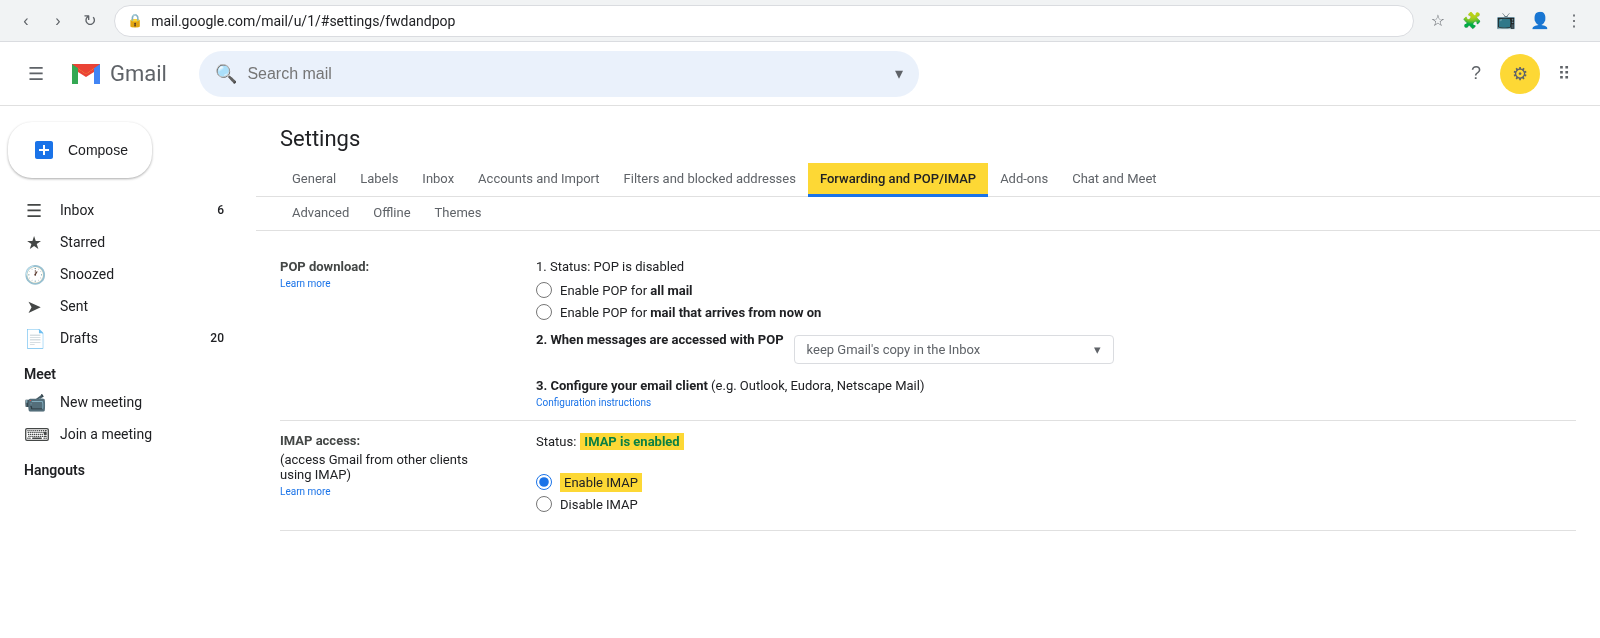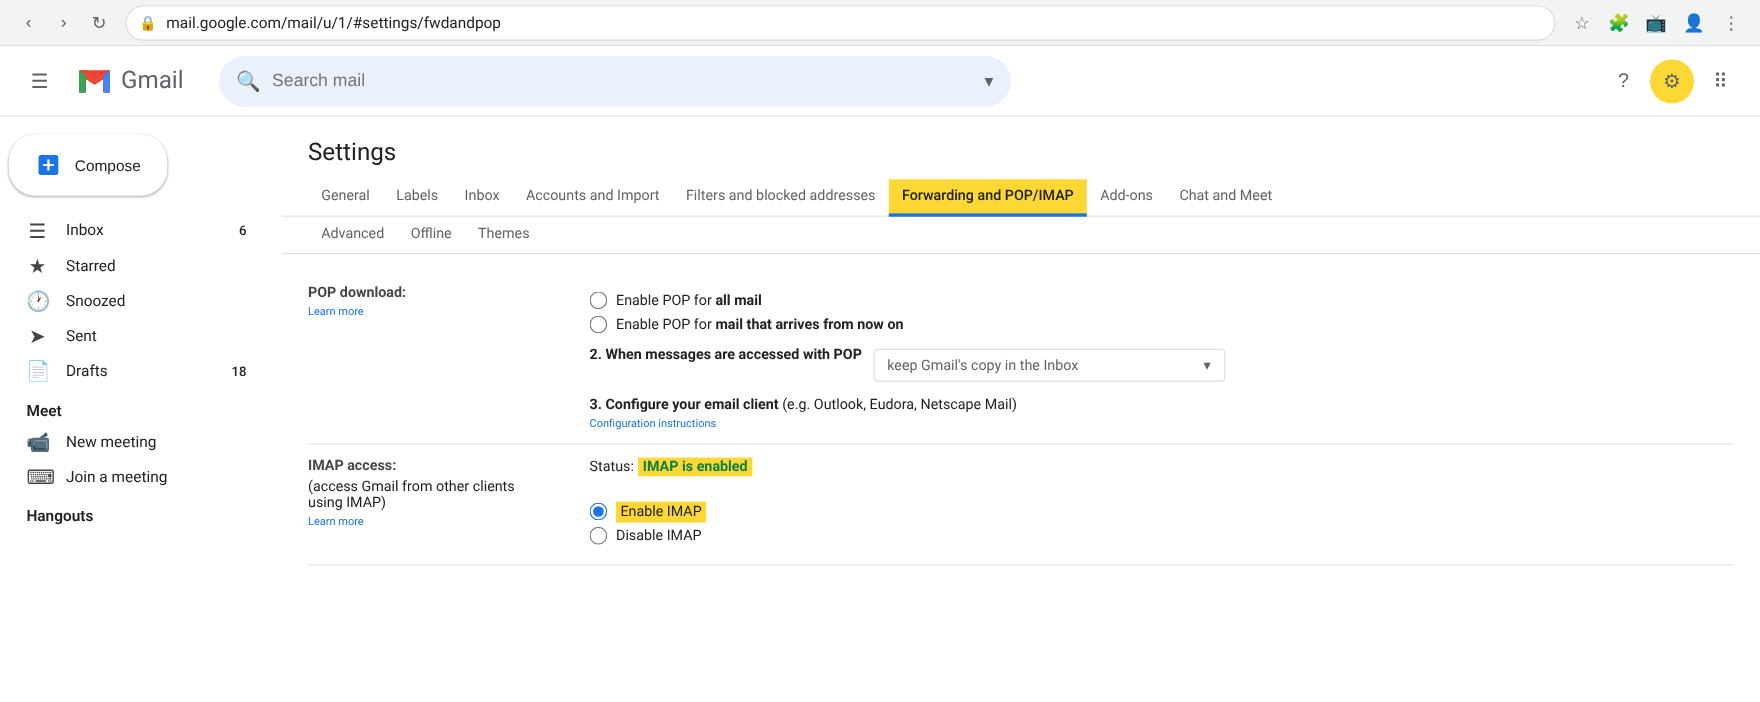--- a/index.html
+++ b/index.html
@@ -171,21 +171,21 @@
         <span class="nav-icon">🕐</span>
         <span class="nav-label">Snoozed</span>
       </div>
       <div class="nav-item">
         <span class="nav-icon">➤</span>
         <span class="nav-label">Sent</span>
       </div>
       <div class="nav-item">
         <span class="nav-icon">📄</span>
         <span class="nav-label">Drafts</span>
-        <span class="nav-badge">18</span>
+        <span class="nav-badge">20</span>
       </div>
 
       <div class="section-label">Meet</div>
       <div class="nav-item">
         <span class="nav-icon">📹</span>
         <span class="nav-label">New meeting</span>
       </div>
       <div class="nav-item">
         <span class="nav-icon">⌨</span>
         <span class="nav-label">Join a meeting</span>
@@ -215,20 +215,23 @@
       </div>
 
       <div class="settings-body">
 
         <div class="setting-row">
           <div class="setting-label-col">
             <div class="setting-label">POP download:</div>
             <a class="setting-link">Learn more</a>
           </div>
           <div class="setting-content-col">
+            <div class="setting-status">
+              <span>1. Status: POP is disabled</span>
+            </div>
             <div class="radio-option">
               <input type="radio" class="radio-input" name="pop" style="">
               <label class="radio-label">
                 <span>Enable POP for </span><strong>all mail</strong>
               </label>
             </div>
             <div class="radio-option">
               <input type="radio" class="radio-input" name="pop" style="">
               <label class="radio-label">
                 <span>Enable POP for </span><strong>mail that arrives from now on</strong>

